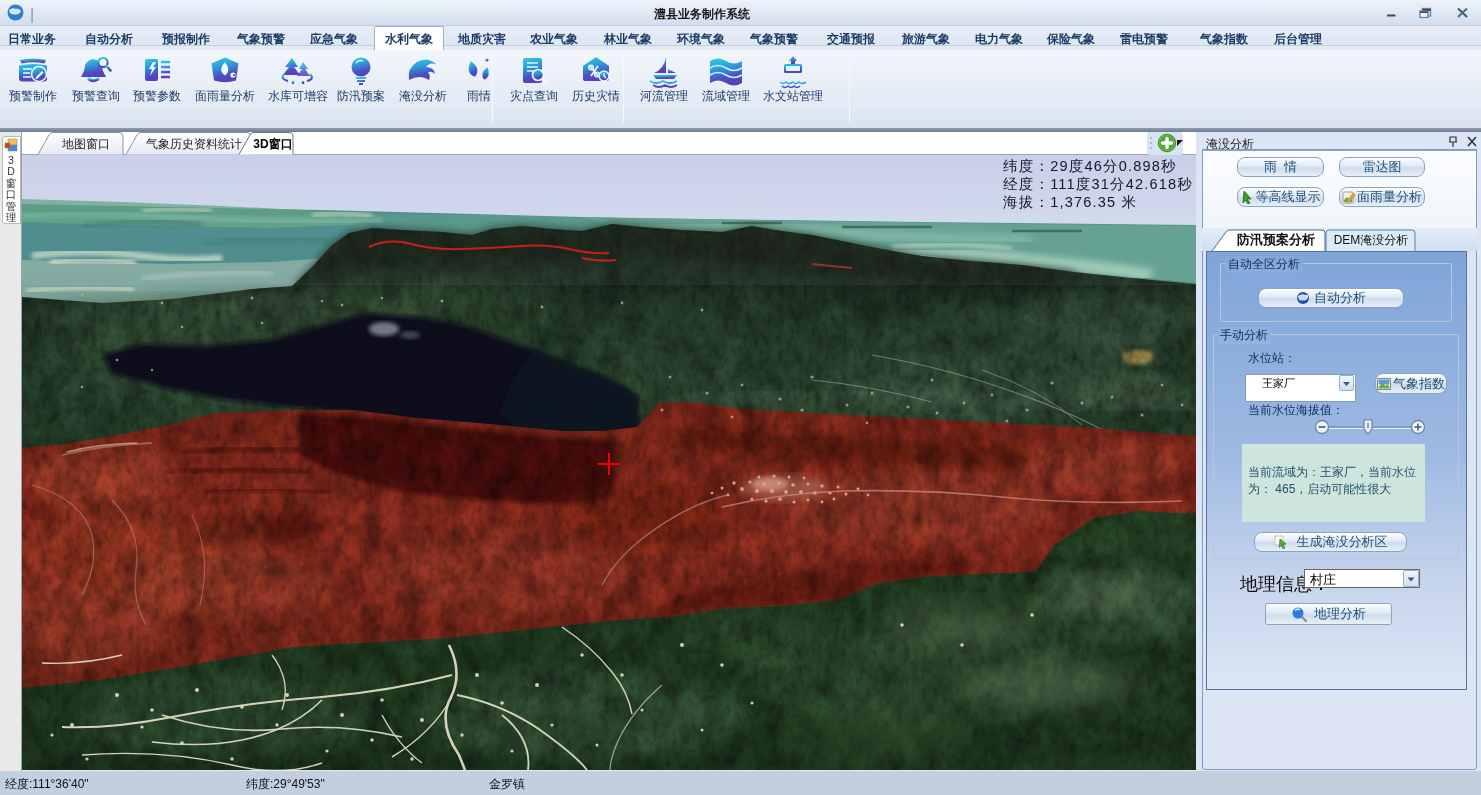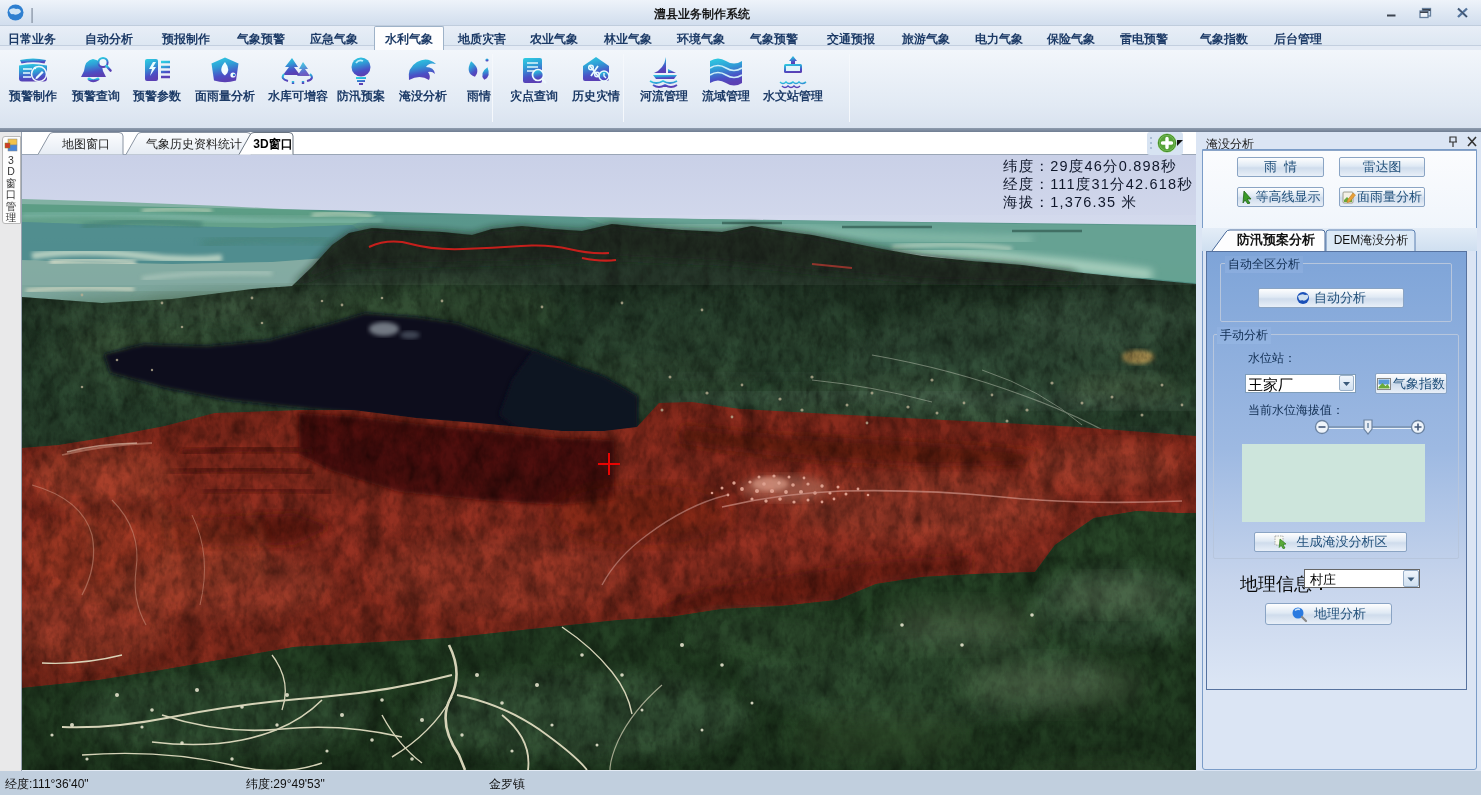--- a/index.html
+++ b/index.html
@@ -8,37 +8,37 @@
 #titlebar{position:absolute;left:0;top:0;width:1481px;height:26px;background:linear-gradient(#eef3fa,#dce6f2 60%,#d2deee);border-bottom:1px solid #c0cddd}
 #title{position:absolute;left:0;top:6px;width:1404px;text-align:center;font-size:12px;font-weight:bold;color:#1a1a1a}
 #winbtns{position:absolute;right:8px;top:4px;width:100px;height:18px;color:#444}
 
 #menubar{position:absolute;left:0;top:26px;width:1481px;height:20px;background:linear-gradient(#e8eef7,#dde7f2);border-bottom:1px solid #c3cfdf}
 .mi{position:absolute;top:5px;font-size:12px;font-weight:bold;color:#1c3a66;white-space:nowrap}
 #mact{position:absolute;left:374px;top:0px;width:70px;height:24px;background:#fdfdfe;border:1px solid #9eb2c8;border-bottom:none;border-radius:2px 2px 0 0}
 
 #ribbon{position:absolute;left:0;top:50px;width:1481px;height:78px;background:linear-gradient(#f2f6fb,#e2eaf4 70%,#d9e2ef)}
 #ribbonline{position:absolute;left:0;top:128px;width:1481px;height:4px;background:linear-gradient(#8f9cae,#6f7d92)}
-.rlab{position:absolute;top:38px;font-size:12px;font-weight:bold;color:#1c3a66;white-space:nowrap;text-align:center}
+.rlab{position:absolute;top:38px;font-size:12px;font-weight:normal;color:#1c3a66;white-space:nowrap;text-align:center}
 .rsep{position:absolute;top:4px;width:1px;height:68px;background:#c2cddc;border-right:1px solid #f5f8fc}
 
 #leftbar{position:absolute;left:0;top:132px;width:22px;height:639px;background:#e9e9ea;border-right:1px solid #98a2b0}
 #vtab{position:absolute;left:2px;top:4px;width:19px;height:88px;background:#fdfdfd;border:1px solid #b8b8b8;border-radius:3px 0 0 3px}
 #vtext{position:absolute;left:4px;top:23px;width:14px;font-size:10.5px;color:#333;line-height:11.4px;text-align:center}
 
 #tabstrip{position:absolute;left:22px;top:132px;width:1174px;height:23px;background:#fff;border-bottom:1px solid #9aa6b6}
 #newbtn{position:absolute;left:1125px;top:0px;width:36px;height:23px;background:#d7e3f2;border-radius:3px}
 
 #viewport{position:absolute;left:22px;top:155px;width:1174px;height:615px;background:#ccd3e9;overflow:hidden}
 #coords{position:absolute;right:3px;top:2px;text-align:left;font-size:14.5px;color:#0f172a;line-height:18px;letter-spacing:1.2px}
 
 #rpanel{position:absolute;left:1196px;top:132px;width:285px;height:639px;background:#dbe5f4}
 #rtitle{position:absolute;left:10px;top:4px;font-size:12px;color:#1a1a1a}
 #rtop{position:absolute;left:6px;top:18px;width:275px;height:96px;background:linear-gradient(#fbfcfe,#eef4fb);border:1px solid #8aa4c8;border-bottom:none}
-.btn{position:absolute;height:20px;display:flex;align-items:center;justify-content:center;background:linear-gradient(#fefefe,#dfe9f4 45%,#cfdcec 55%,#e8eff8);border:1px solid #8aa4c4;border-radius:2px;font-size:13px;color:#1f4e79;text-align:center;line-height:18px}
+.btn{position:absolute;height:20px;display:flex;align-items:center;justify-content:center;background:linear-gradient(#fefefe,#dfe9f4 45%,#cfdcec 55%,#e8eff8);border:1px solid #8aa4c4;border-radius:8px;font-size:13px;color:#1f4e79;text-align:center;line-height:18px}
 #tabstrip2{position:absolute;left:6px;top:96px;width:275px;height:23px;background:linear-gradient(#e4edf7,#cfdff0)}
 #tpage{position:absolute;left:10px;top:119px;width:261px;height:439px;background:linear-gradient(#7ea4d8,#9db9e2 45%,#c6d4ec 75%,#dce6f5);border:1px solid #56729f}
 .gbox{position:absolute;border:1px solid #b7c6dd;border-radius:2px}
 .glab{position:absolute;font-size:12px;color:#0f2c50;white-space:nowrap}
 #statusbar{position:absolute;left:0;top:771px;width:1481px;height:24px;background:#c1cfde;font-size:12px;color:#111}
 #statusbar span{position:absolute;top:5px}
 </style></head><body>
 
 <div id="titlebar">
  <svg class="abs" style="left:7px;top:4px" width="17" height="17" viewBox="0 0 17 17">
@@ -600,21 +600,21 @@
   <svg style="margin-right:4px" width="14" height="14" viewBox="0 0 14 14">
         <circle cx="7" cy="7" r="6" fill="#1a50b8"></circle>
         <path d="M2 5 q4,-3 7,-1 q4,-1 3,3 q-3,4 -6,2 q-3,2 -4,-4Z" fill="#cfe0f0"></path>
       </svg>
   <span>自动分析</span>
     </div>
 
  <div class="gbox" style="left:17px;top:202px;width:246px;height:225px"></div>
  <div class="glab" style="left:21px;top:195px;background:linear-gradient(#8fb0e0,#93b4e1);padding:0 3px">手动分析</div>
  <div class="glab" style="left:52px;top:218px">水位站：</div>
- <div class="abs" style="left:49px;top:242px;width:111px;height:19px;background:#fff;border:1px solid #7f9db9;font-size:15px;color:#000;padding:1px 0 0 2px">王家厂</div>
+ <div class="abs" style="left:49px;top:242px;width:111px;height:28px;background:#fff;border:1px solid #7f9db9;font-size:11px;color:#000;padding:1px 0 0 16px">王家厂</div>
  <div class="abs" style="left:143px;top:243px;width:15px;height:16px;background:linear-gradient(#f0f6fc,#cfdff0);border:1px solid #9ab0c8;border-radius:2px">
   <svg width="13" height="14" viewBox="0 0 13 14">
         <path d="M3 6 h7 l-3.5 4 Z" fill="#3a5a7a"></path>
       </svg></div>
  <div class="btn" style="left:179px;top:241px;width:72px;height:21px">
       <svg style="margin-right:2px" width="14" height="12" viewBox="0 0 14 12">
         <rect x="0.5" y="0.5" width="13" height="11" fill="#fff" stroke="#888" stroke-width="1"></rect>
         <rect x="1.5" y="1.5" width="11" height="5" fill="#5a9ad8"></rect>
         <path d="M1.5 9 l4 -4 3 3 2 -2 2 3 v1.5 h-11 Z" fill="#6aaa3a"></path>
       </svg>
@@ -625,20 +625,21 @@
   <path d="M14 10 h84" stroke="#7890ac" stroke-width="1.6"></path>
   <path d="M14 11.5 h84" stroke="#e8f0f8" stroke-width="1"></path>
   <circle cx="8" cy="10" r="6.5" fill="#eef4fa" stroke="#6a82a0" stroke-width="1.3"></circle>
   <path d="M4.5 10 h7" stroke="#44597a" stroke-width="1.6"></path>
   <circle cx="104" cy="10" r="6.5" fill="#eef4fa" stroke="#6a82a0" stroke-width="1.3"></circle>
   <path d="M100.5 10 h7 M104 6.5 v7" stroke="#44597a" stroke-width="1.6"></path>
   <path d="M50 3 h8 v9 l-4 5 -4 -5 Z" fill="#e8eef6" stroke="#6a82a0" stroke-width="1.2"></path>
   <path d="M53 6 h2 v5 h-2 Z" fill="#8aa0b8"></path>
  </svg>
  <div class="abs" style="left:46px;top:312px;width:183px;height:78px;background:#cde5dc"></div>
+ <div class="abs" style="left:52px;top:332px;width:172px;font-size:12px;color:#25506b;line-height:17px">当前流域为：王家厂，当前水位<br>为：&nbsp;465，启动可能性很大</div>
  <div class="btn" style="left:58px;top:400px;width:153px">
       <svg style="margin-right:8px" width="15" height="14" viewBox="0 0 15 14">
         <rect x="1" y="1" width="8" height="9" fill="#f8f8f0" stroke="#999" stroke-width="0.8" stroke-dasharray="1.5 1"></rect>
         <path d="M6 4 l6 5 -3 0.5 2 3.5 -1.8 0.8 -2 -3.5 -2 2.2 Z" fill="#5aaa3a" stroke="#2a7a1a" stroke-width="0.7"></path>
       </svg>
       <span>生成淹没分析区</span>
     </div>
  <div class="glab" style="left:44px;top:440px;font-size:18px;color:#0a0a0a">地理信息：</div>
  <div class="abs" style="left:108px;top:437px;width:116px;height:19px;background:#fff;border:1px solid #666;font-size:13px;color:#000;padding:1px 0 0 5px">村庄</div>
  <div class="abs" style="left:207px;top:438px;width:16px;height:17px;background:linear-gradient(#f0f6fc,#cfdff0);border:1px solid #9ab0c8;border-radius:2px">

